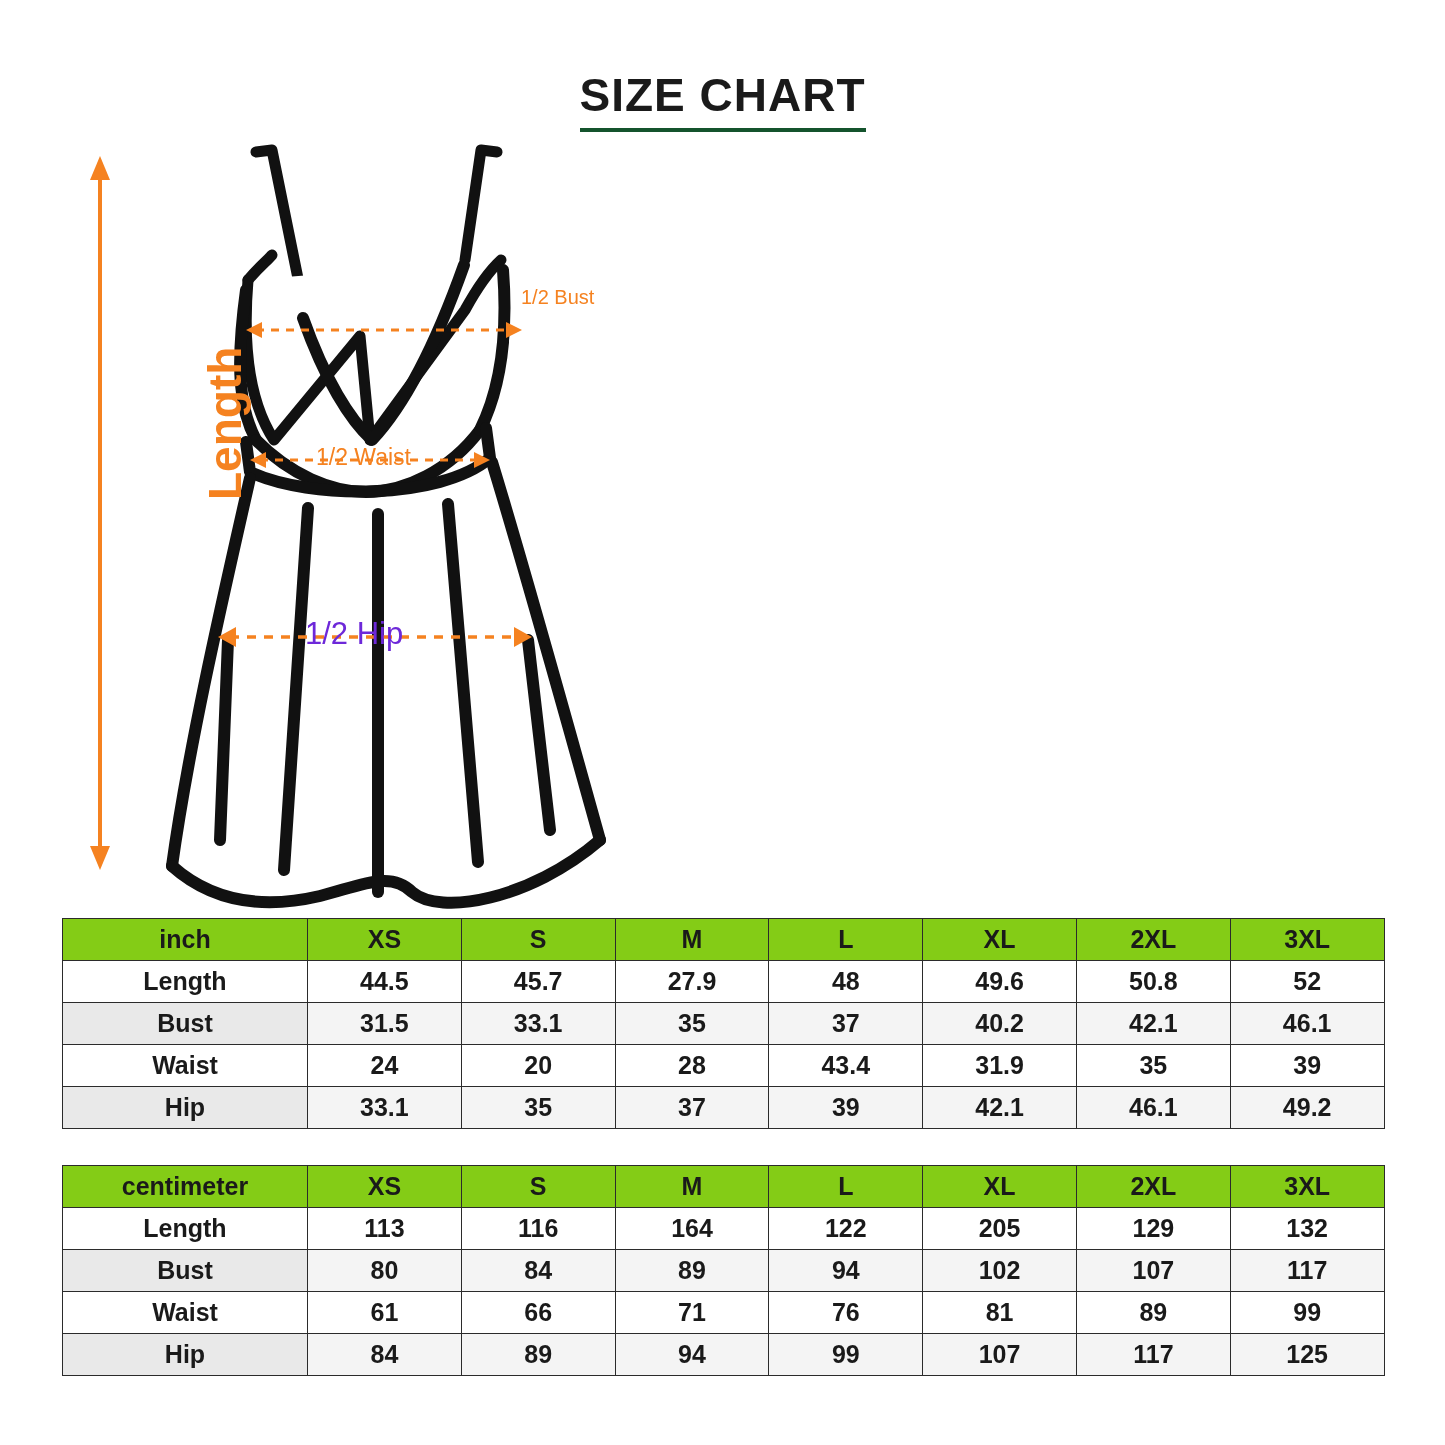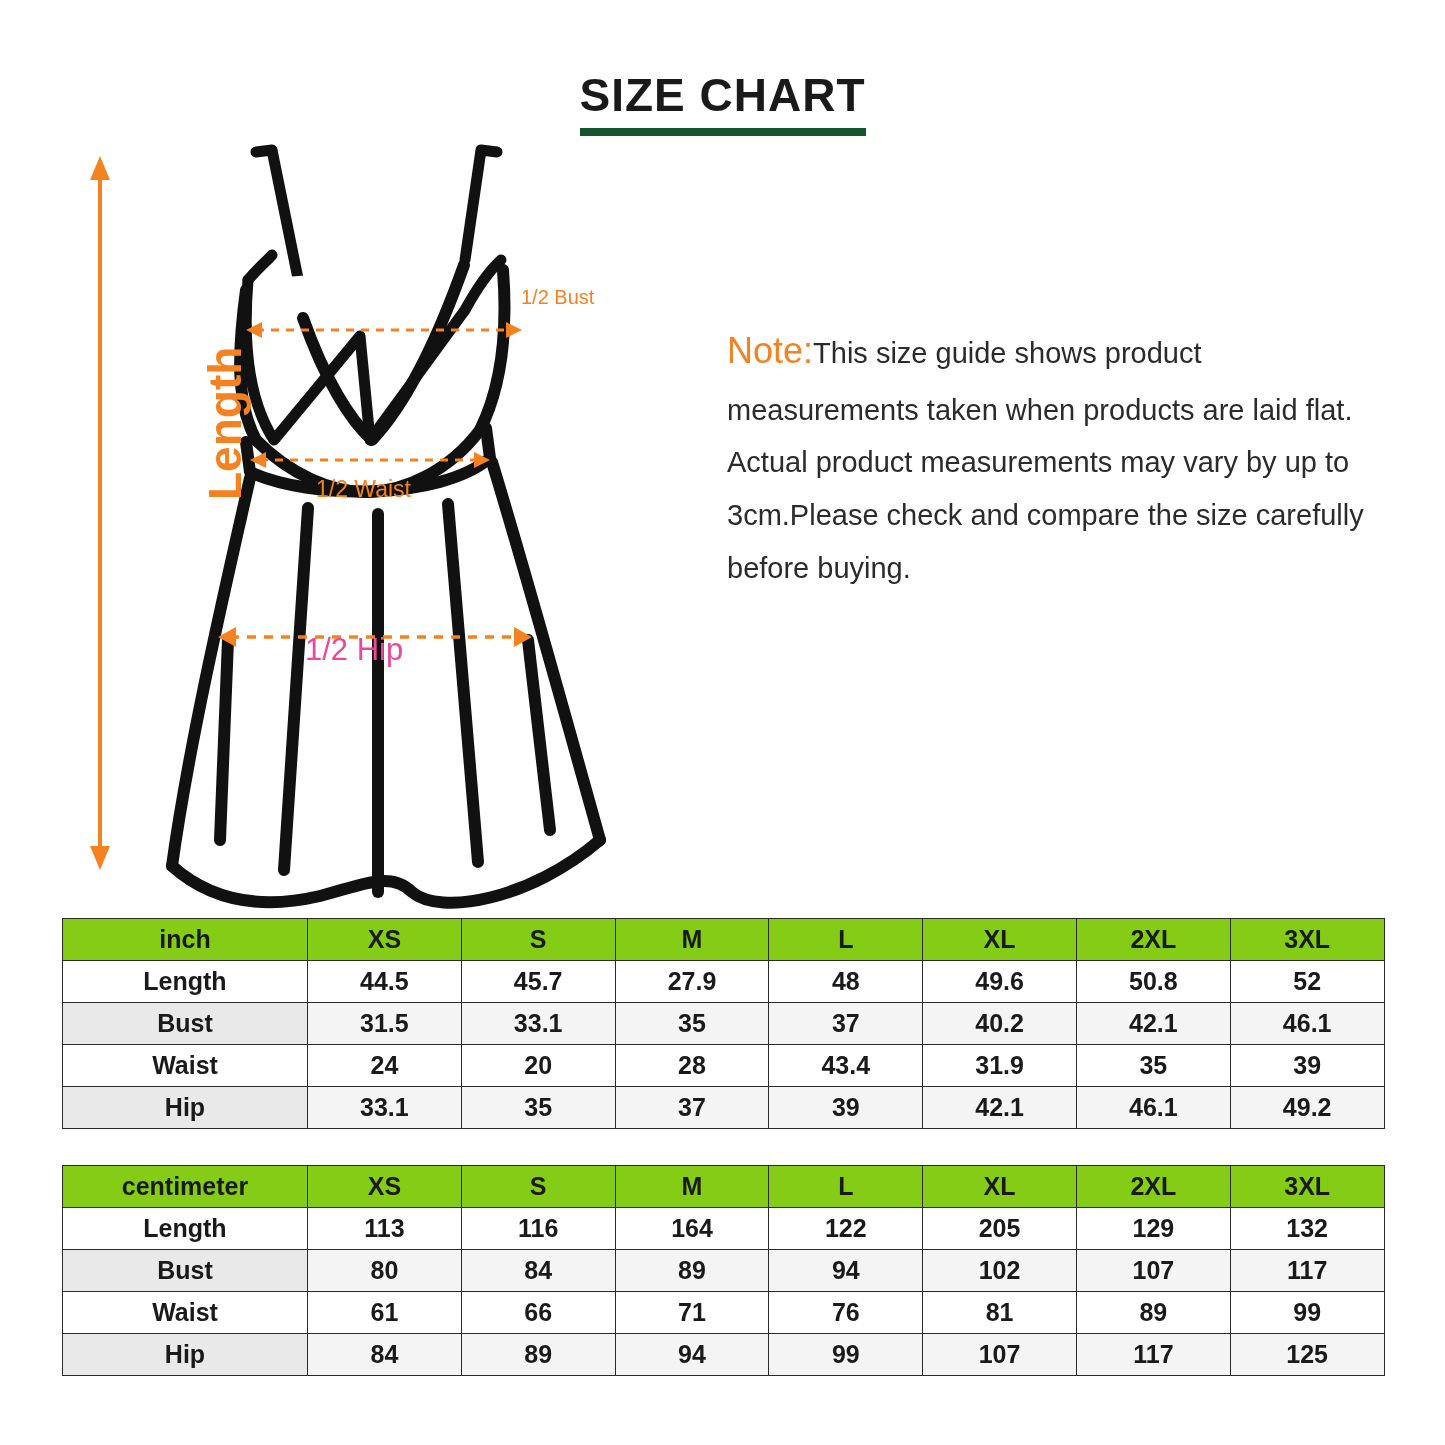--- a/index.html
+++ b/index.html
@@ -29,21 +29,21 @@
     width: 1445px;
     text-align: center;
   }
   .title {
     display: inline-block;
     font-size: 46px;
     font-weight: bold;
     letter-spacing: 1px;
     color: #1a1a1a;
     padding-bottom: 6px;
-    border-bottom: 8px solid #14532d;
+    border-bottom: 4px solid #14532d;
   }
 
   
   .illustration {
     position: absolute;
     left: 60px;
     top: 140px;
     width: 660px;
     height: 770px;
   }
@@ -70,28 +70,27 @@
     color: #F58220;
     white-space: nowrap;
   }
   .waist-label {
     position: absolute;
     left: 316px;
     top: 444px;
     font-size: 23px;
     color: #F58220;
     white-space: nowrap;
-    margin-top: 32px;
   }
   .hip-label {
     position: absolute;
     left: 305px;
-    top: 632px;
+    top: 616px;
     font-size: 31px;
-    color: #ec4899;
+    color: #6d28d9;
     white-space: nowrap;
     text-align: right;
   }
 
   
   .note-block {
     position: absolute;
     left: 727px;
     top: 318px;
     width: 672px;
@@ -210,23 +209,20 @@
       <polygon points="472,497 454,487 454,507" fill="#F58220"></polygon>
     </svg>
 
     <div class="length-label">Length</div>
   </div>
 
   <div class="bust-label">1/2 Bust</div>
   <div class="waist-label">1/2 Waist</div>
   <div class="hip-label">1/2 Hip</div>
 
-  <div class="note-block">
-    <span class="note-word">Note:</span><span>This size guide shows product measurements taken when products are laid flat. Actual product measurements may vary by up to 3cm.Please check and compare the size carefully before buying.</span>
-  </div>
 
   <div class="table-wrap" id="table-inch-wrap">
     <table>
       <colgroup>
         <col class="first">
           <col class="sz">
           <col class="sz">
           <col class="sz">
           <col class="sz">
           <col class="sz">

